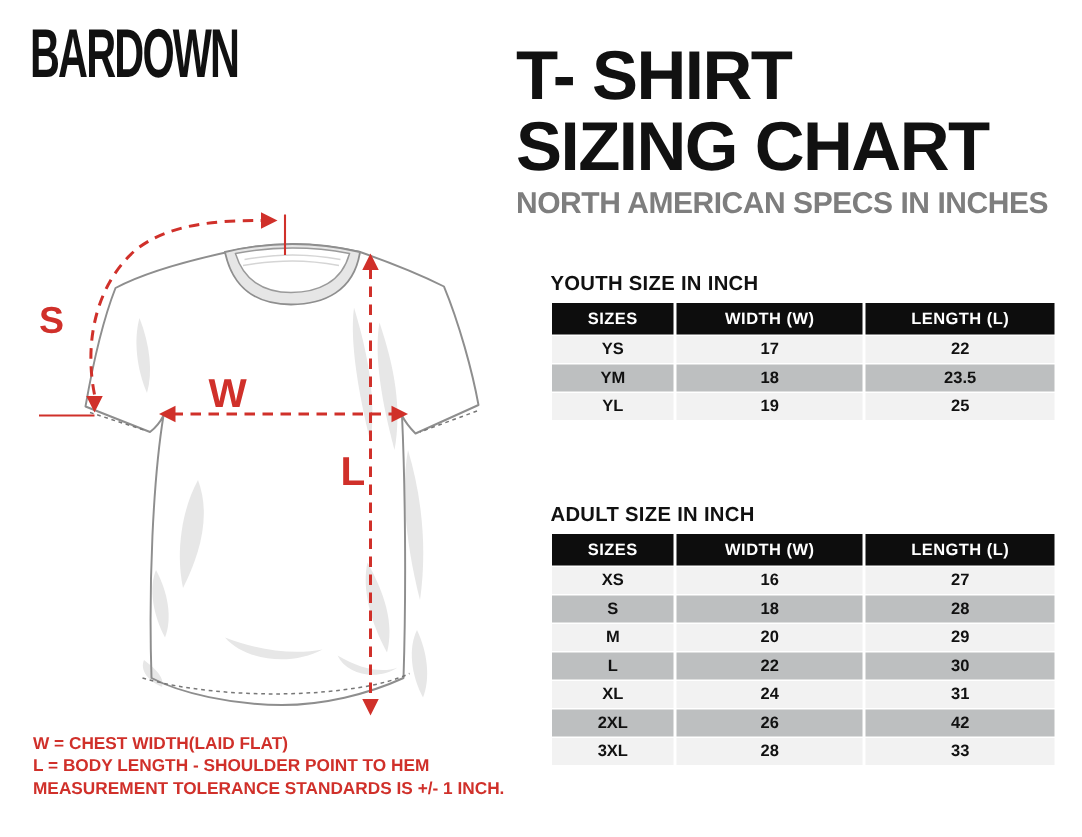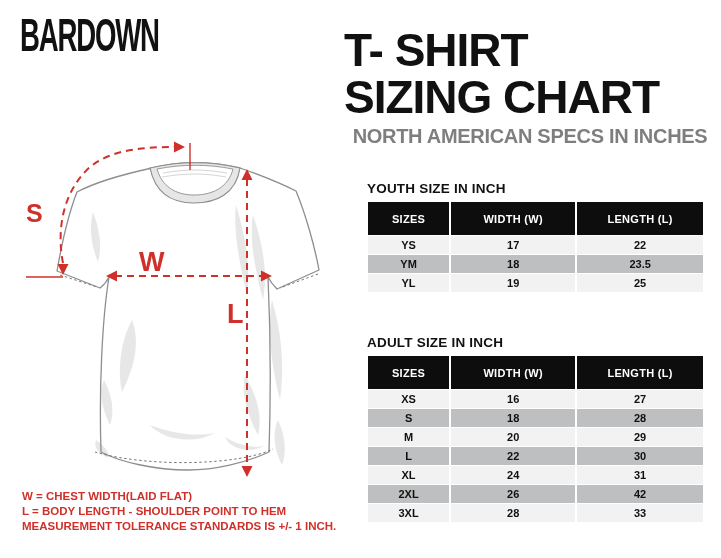--- a/index.html
+++ b/index.html
@@ -18,41 +18,41 @@
   }
 
   
   .title-block { position:absolute; left:344px; top:27px; width:372px; }
   .title-line {
     font-size:46px; font-weight:bold; color:#111; line-height:47px;
     letter-spacing:-1px; white-space:nowrap;
   }
   .subtitle {
     margin-top:4px; font-size:20px; font-weight:bold; color:#7e7e7e;
-    letter-spacing:-0.3px; white-space:nowrap;text-align:center;
+    letter-spacing:-0.3px; white-space:nowrap;
   }
 
   
   .diagram-svg { position:absolute; left:0; top:0; width:360px; height:500px; }
 
   
   .table-section { position:absolute; left:366px; width:340px; }
   .youth-section { top:181px; }
   .adult-section { top:335px; }
   .table-title {
     font-size:13.5px; font-weight:bold; color:#111; letter-spacing:0.2px;
     margin:0 0 5px 1px; white-space:nowrap;
   }
   table.sizing-table {
     border-collapse:separate; border-spacing:2px 1px;
     width:339px; table-layout:fixed;
   }
   table.sizing-table th {
     background:#0d0d0d; color:#fff; font-size:11px; font-weight:bold;
-    height:33px; text-align:center; letter-spacing:0.3px;
+    height:21px; text-align:center; letter-spacing:0.3px;
   }
   table.sizing-table td {
     font-size:11px; font-weight:bold; color:#111;
     height:18px; text-align:center;
   }
   table.sizing-table col:nth-child(1){ width:24.5%; }
   table.sizing-table col:nth-child(2){ width:37.5%; }
   table.sizing-table col:nth-child(3){ width:38%; }
   tr.row-light td { background:#f2f2f2; }
   tr.row-dark  td { background:#bdbfc0; }

